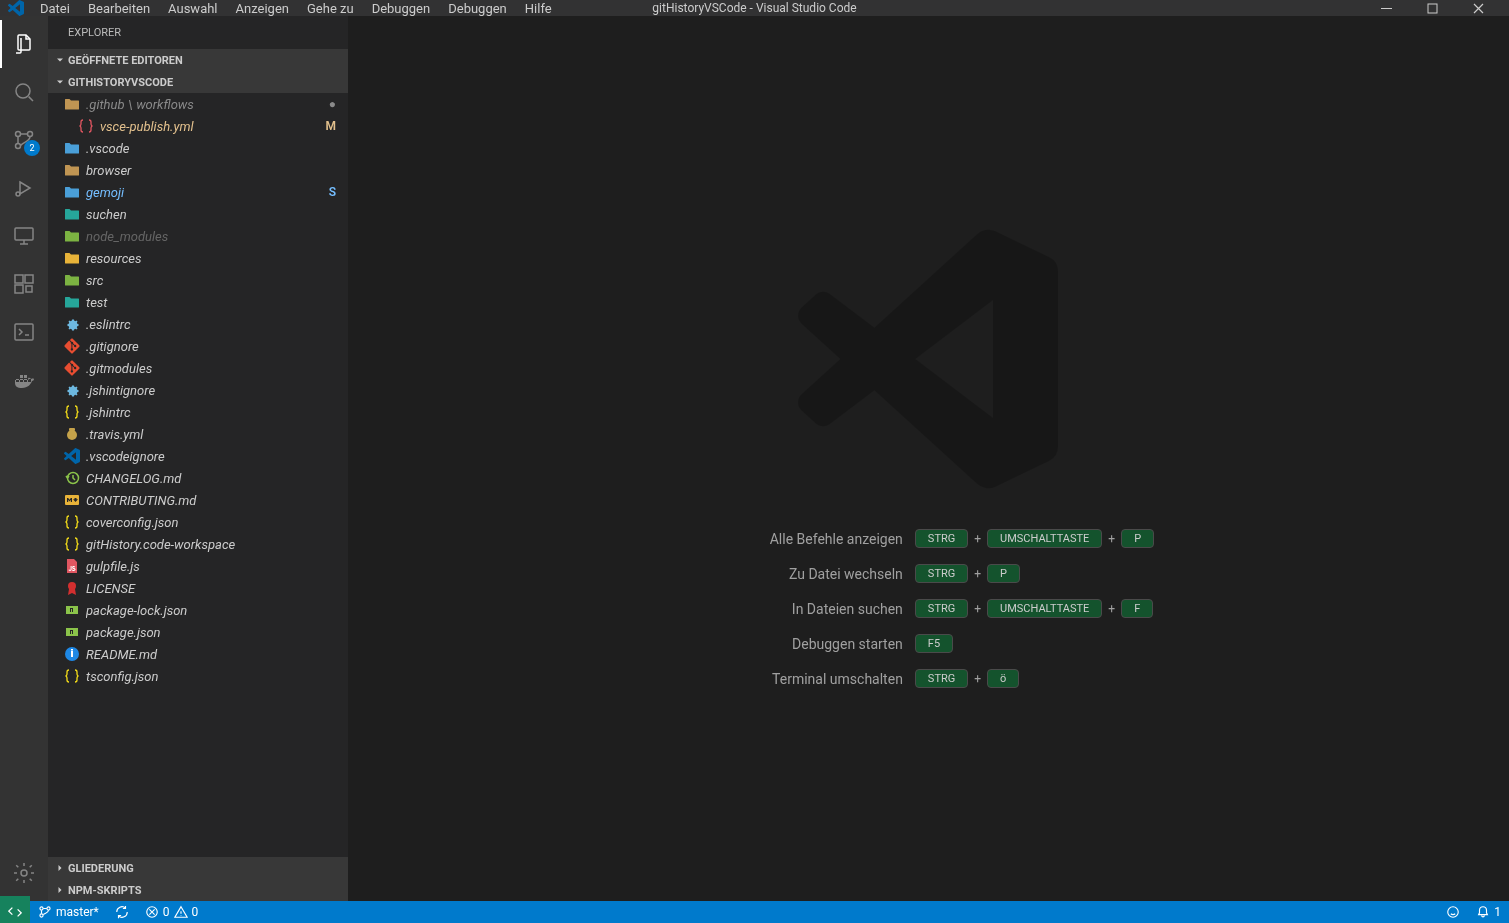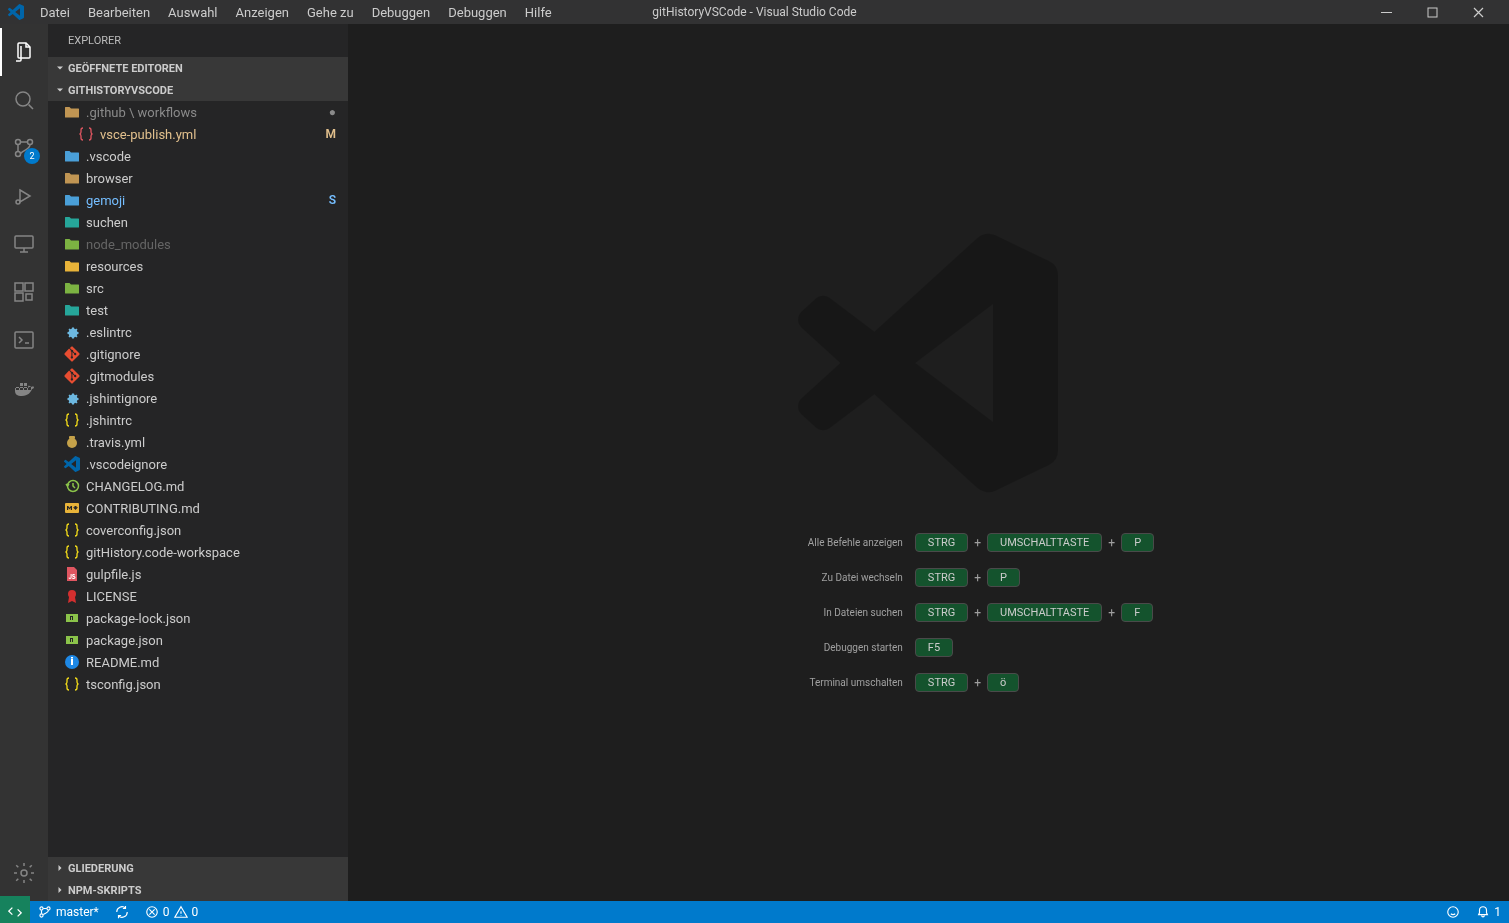--- a/index.html
+++ b/index.html
@@ -1,19 +1,19 @@
 <!DOCTYPE html>
 <html><head>
 <meta charset="utf-8">
 <style>
 * { margin: 0; padding: 0; box-sizing: border-box; font-family: -apple-system, BlinkMacSystemFont, "Segoe UI", Roboto, sans-serif; }
 body { width: 1509px; height: 923px; background: #1e1e1e; color: #cccccc; font-size: 13px; overflow: hidden; display: flex; flex-direction: column; }
 
 
-.titlebar { height: 16px; background: #323233; display: flex; align-items: center; padding: 12px 8px; }
+.titlebar { height: 16px; background: #323233; display: flex; align-items: center; padding: 4px 8px; }
 .titlebar-logo { width: 16px; height: 16px; margin-right: 8px; }
 .menubar { display: flex; gap: 2px; }
 .menu-item { padding: 4px 8px; color: #cccccc; font-size: 13px; cursor: pointer; }
 .titlebar-title { position: absolute; left: 50%; transform: translateX(-50%); color: #cccccc; font-size: 12px; }
 .window-controls { margin-left: auto; display: flex; }
 .window-control { width: 46px; height: 30px; display: flex; align-items: center; justify-content: center; color: #cccccc; cursor: pointer; }
 
 
 .main-container { flex: 1; display: flex; overflow: hidden; }
 
@@ -27,34 +27,34 @@
 
 
 .sidebar { width: 300px; background: #252526; display: flex; flex-direction: column; overflow: hidden; }
 .sidebar-header { padding: 10px 20px; font-size: 11px; color: #bbbbbb; text-transform: uppercase; }
 .section-header { display: flex; align-items: center; padding: 2px 4px; font-size: 11px; font-weight: 700; color: #cccccc; background: #383838; cursor: pointer; height: 22px; }
 .section-header.collapsed .chevron { transform: rotate(-90deg); }
 .section-header .chevron { width: 16px; display: flex; align-items: center; justify-content: center; }
 .file-tree { flex: 1; overflow-y: auto; }
 .file-item { display: flex; align-items: center; height: 22px; padding-left: 16px; cursor: pointer; color: #cccccc; font-size: 13px; }
 .file-item .icon { width: 16px; height: 16px; margin-right: 6px; flex-shrink: 0; display: flex; align-items: center; justify-content: center; }
-.file-item .name { flex: 1; white-space: nowrap; overflow: hidden; text-overflow: ellipsis; }
+.file-item .name { flex: 1; white-space: nowrap; overflow: hidden; text-overflow: ellipsis; font-style: italic; }
 .file-item .decoration { margin-right: 12px; font-size: 12px; font-weight: 600; }
 .file-item.modified .name, .file-item.modified .decoration { color: #e2c08d; }
 .file-item.submodule .name, .file-item.submodule .decoration { color: #75beff; }
 .file-item.muted .name { color: #8a8a8a; }
 .file-item.dimmed .name { color: #656565; }
 
 
 .editor-area { flex: 1; background: #1e1e1e; display: flex; align-items: center; justify-content: center; position: relative; }
 .watermark { display: flex; flex-direction: column; align-items: center; }
 .watermark-logo { width: 260px; height: 260px; opacity: 0.6; margin-bottom: 40px; }
 .watermark-hints { display: flex; flex-direction: column; gap: 16px; }
 .hint-row { display: flex; align-items: center; gap: 12px; }
-.hint-label { color: #a0a0a0; font-size: 10px; text-align: right; width: 200px; }
+.hint-label { color: #a0a0a0; font-size: 14px; text-align: right; width: 200px; }
 .hint-keys { display: flex; align-items: center; gap: 6px; }
 .key { background: #14532d; border: 1px solid #4a4a4a; border-radius: 4px; padding: 2px 12px; font-size: 11px; color: #cccccc; }
 .key-sep { color: #a0a0a0; font-size: 12px; }
 
 
 .statusbar { height: 22px; background: #007acc; display: flex; align-items: center; color: #ffffff; font-size: 12px; }
 .statusbar-item { padding: 0 8px; height: 32px; display: flex; align-items: center; gap: 4px; cursor: pointer; }
 .statusbar-item.remote { background: #16825d; padding: 0 8px; }
 .statusbar-right { margin-left: auto; display: flex; }
 

